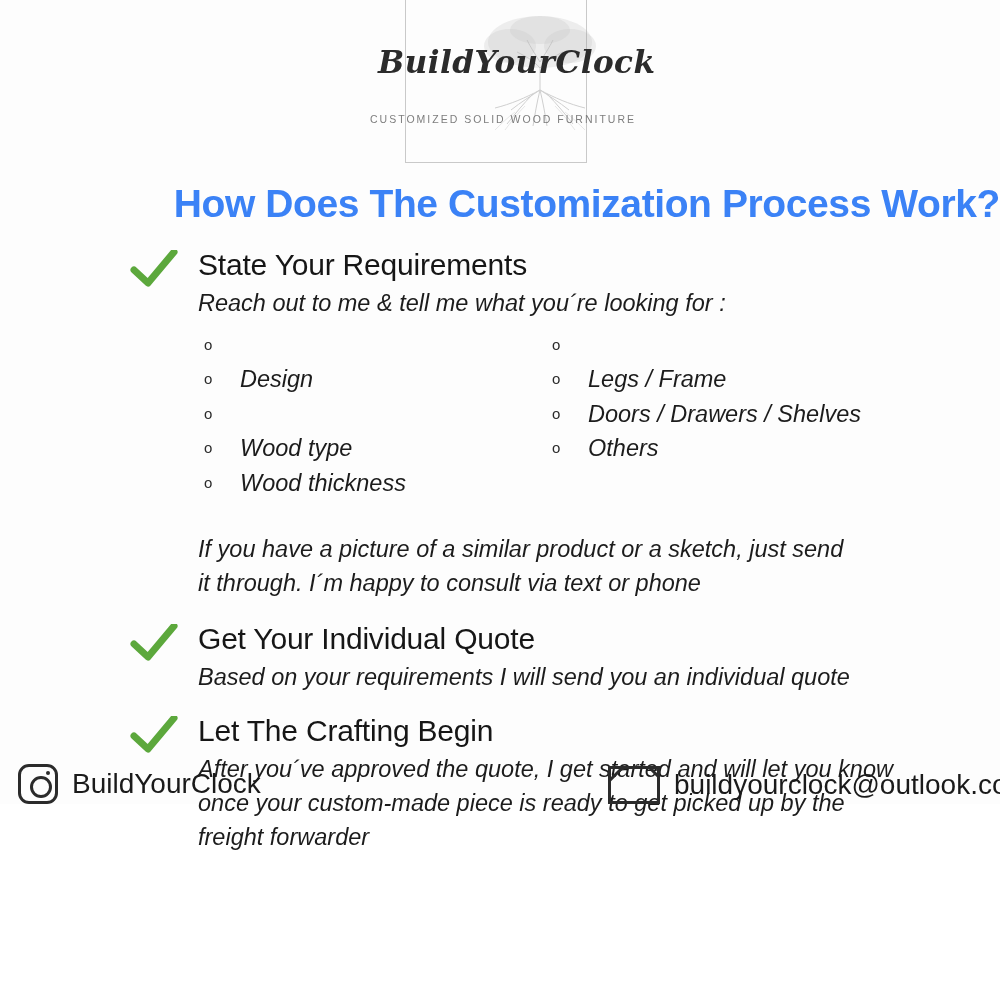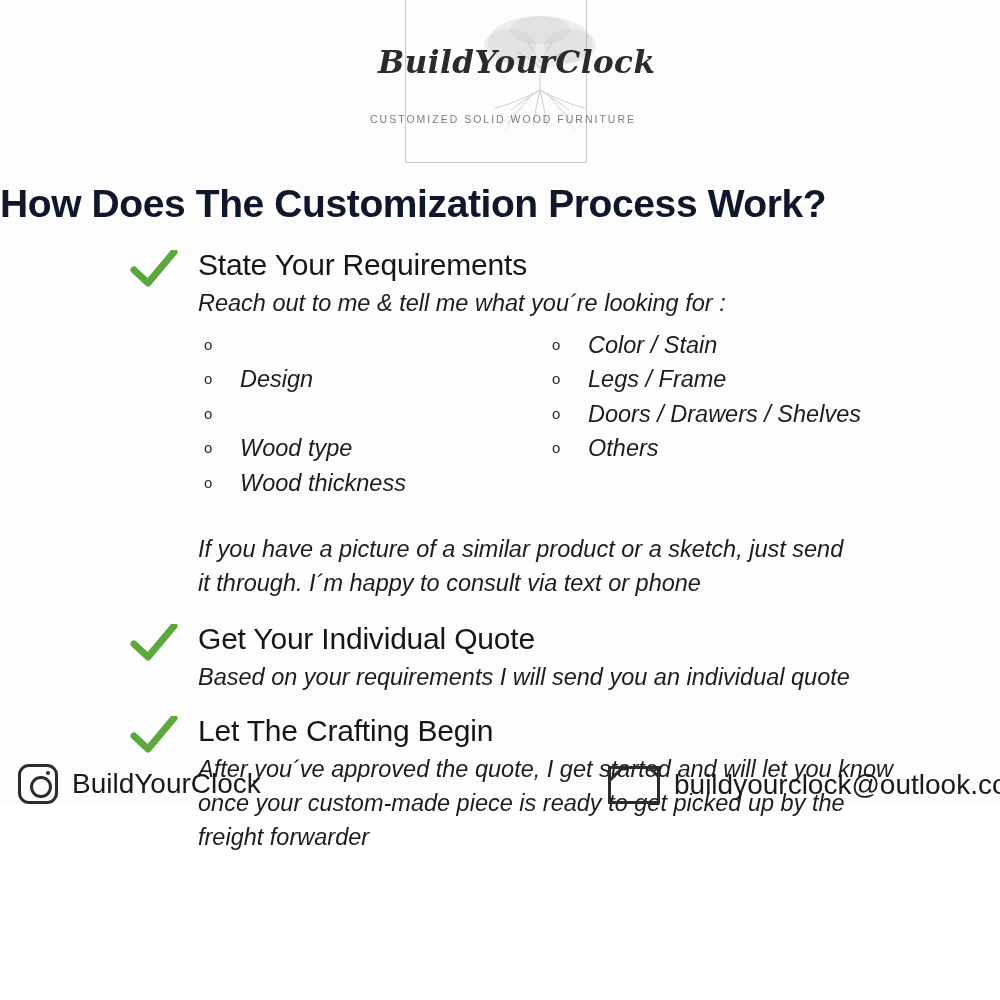--- a/index.html
+++ b/index.html
@@ -69,25 +69,25 @@
     color: #7d7d7d;
     white-space: nowrap;
   }
 
   
   .headline {
     position: absolute;
     top: 182px;
     left: 0;
     width: 1000px;
-    text-align: left;
+    text-align: right;
     font-size: 39px;
     font-weight: bold;
     letter-spacing: -0.4px;
-    color: #0f172a;
+    color: #3b82f6;
   }
 
   
   .steps {
     position: absolute;
     top: 248px;
     left: 130px;
     width: 800px;
   }
   .step { position: relative; margin-bottom: 6px; }
@@ -301,21 +301,20 @@
               <span class="btext">Wood type</span>
             </div>
             <div class="bullet">
               <span class="marker">o</span>
               <span class="btext">Wood thickness</span>
             </div>
           </div>
           <div class="bullet-col">
             <div class="bullet">
               <span class="marker">o</span>
-              <span class="btext">Color / Stain</span>
             </div>
             <div class="bullet">
               <span class="marker">o</span>
               <span class="btext">Legs / Frame</span>
             </div>
             <div class="bullet">
               <span class="marker">o</span>
               <span class="btext">Doors / Drawers / Shelves</span>
             </div>
             <div class="bullet">

